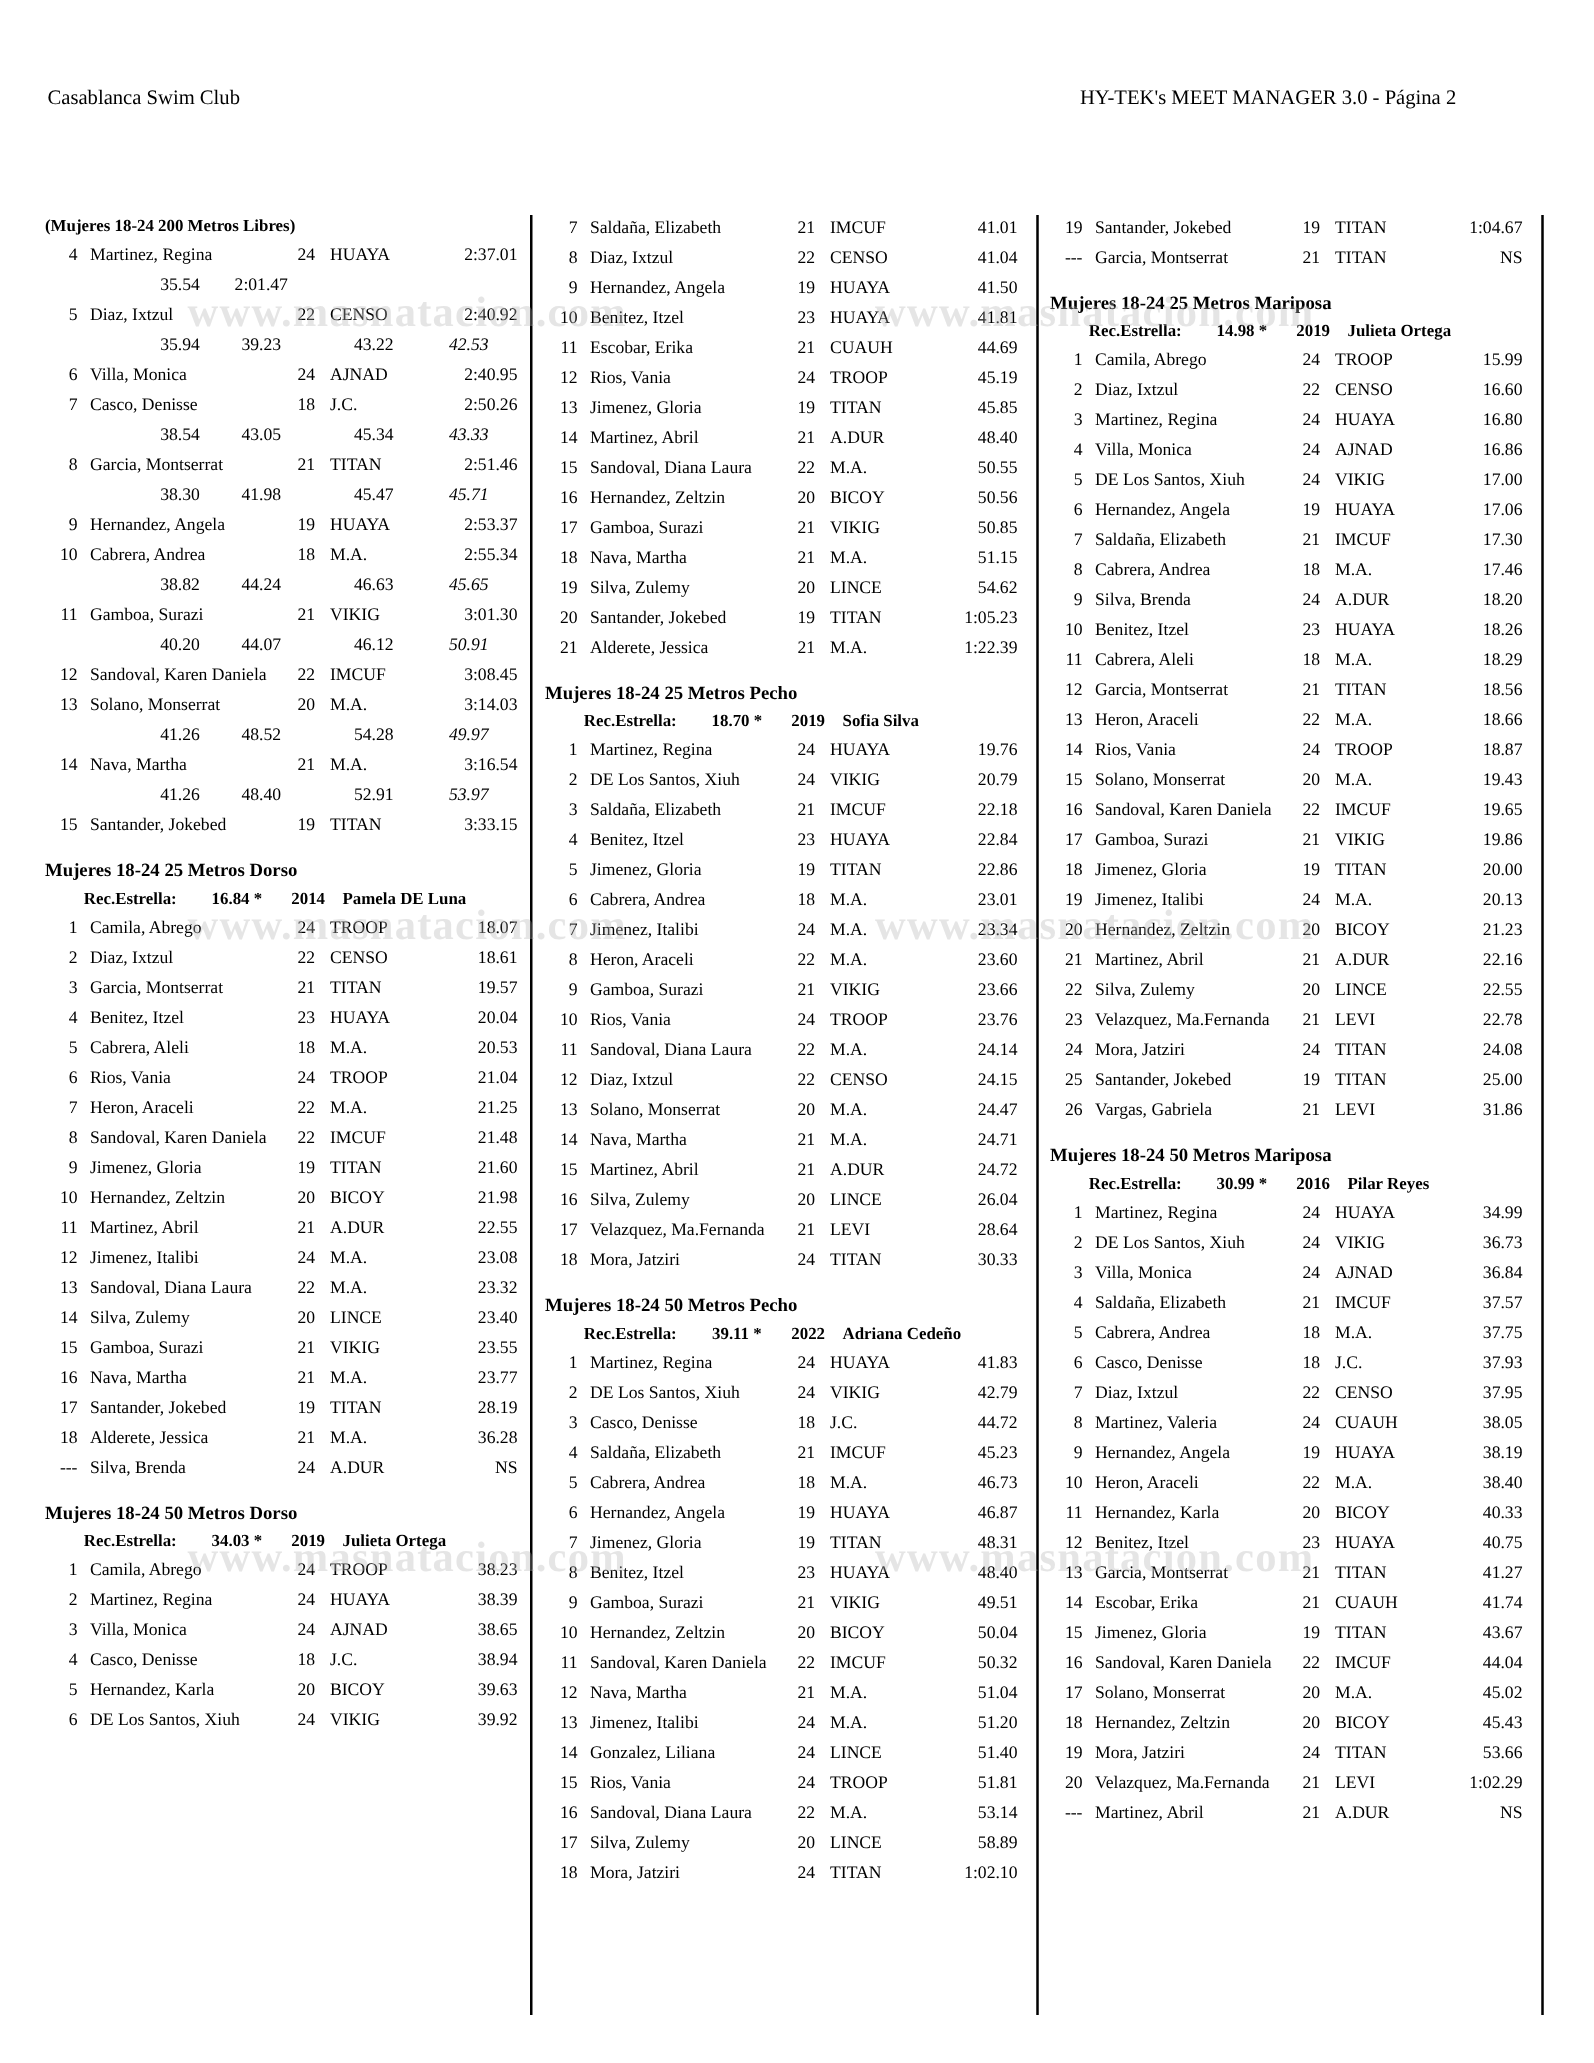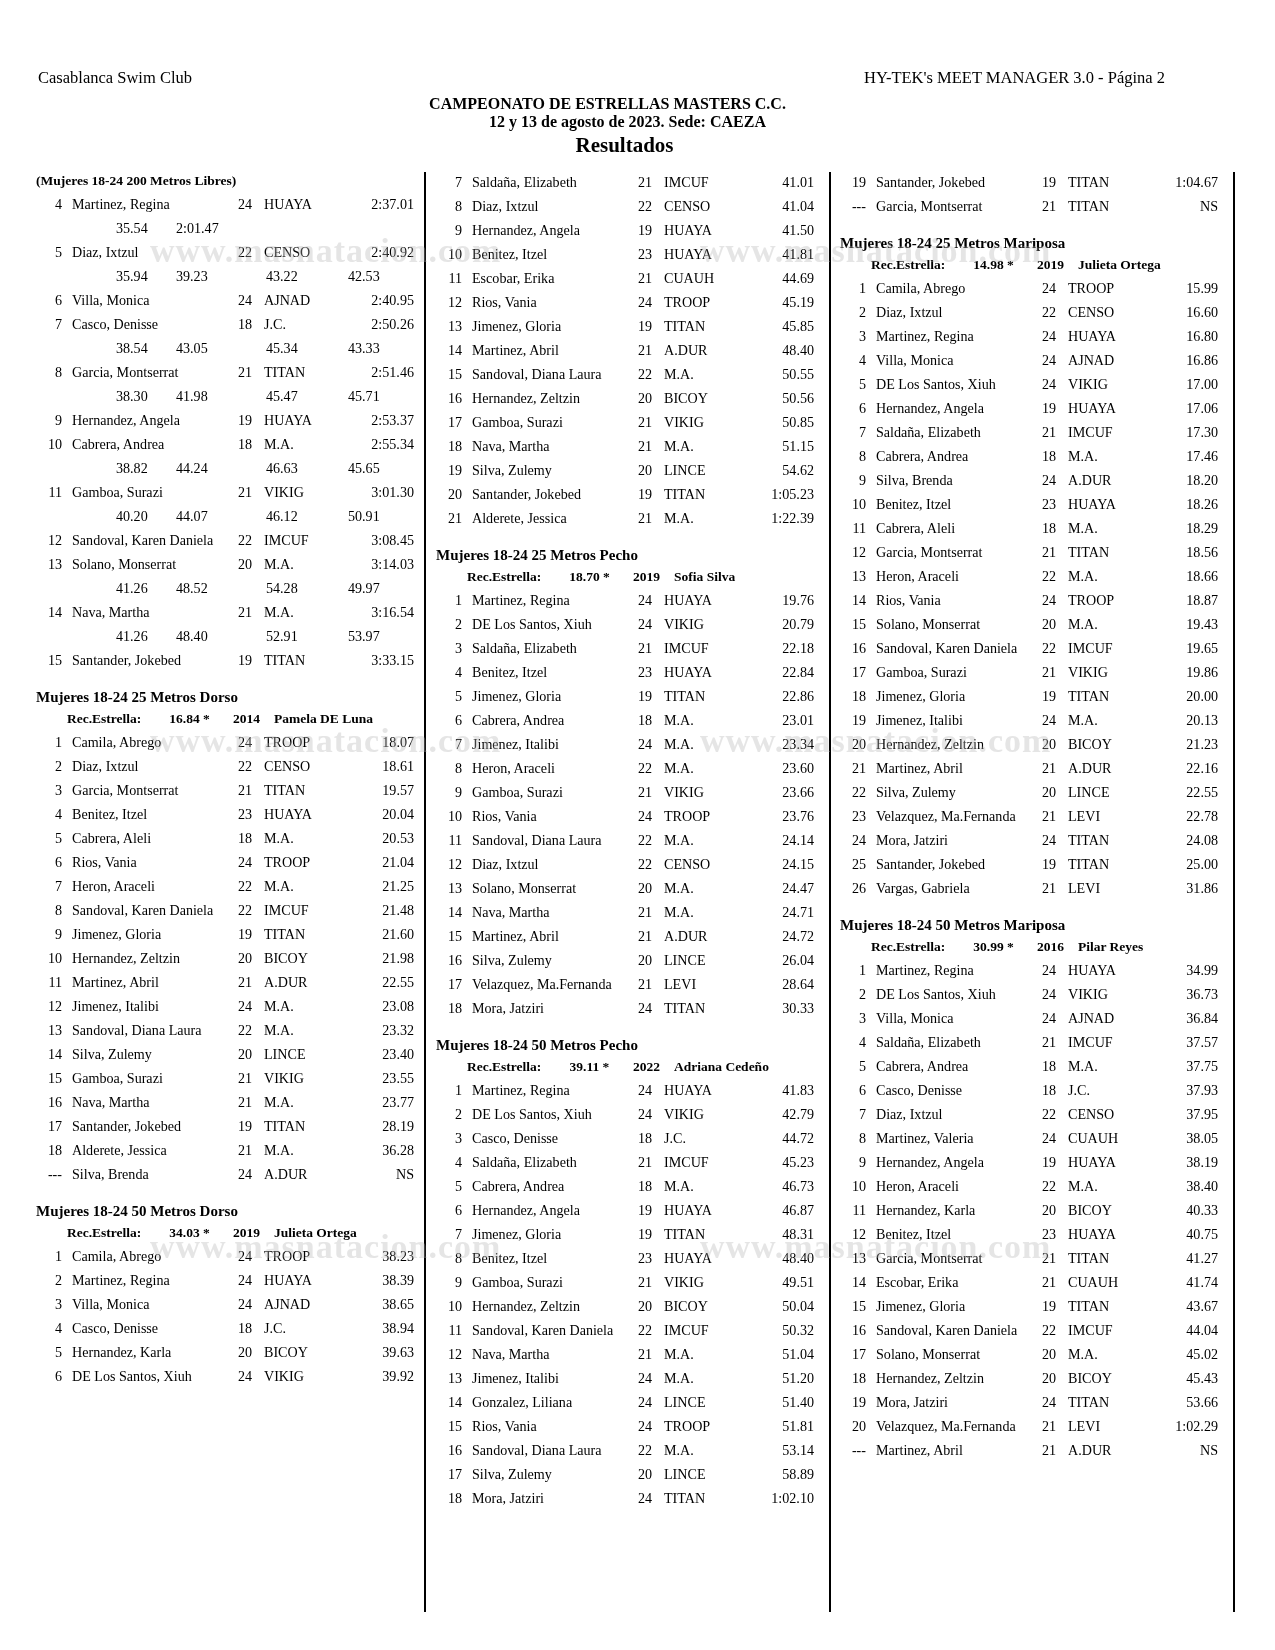--- a/index.html
+++ b/index.html
@@ -26,39 +26,34 @@
   .record .ry { position:absolute; left:197px; }
   .record .rn { position:absolute; left:238px; }
   .row { position:relative; height:24px; line-height:24px; white-space:nowrap; }
   .row span { position:absolute; }
   .row .pl { left:0; width:26px; text-align:right; }
   .row .nm { left:36px; }
   .row .ag { left:190px; width:26px; text-align:right; }
   .row .tm { left:228px; }
   .row .fn { right:0; width:80px; text-align:right; }
   .split { position:relative; height:24px; line-height:24px; }
-  .split span { position:absolute; text-align:left; }
+  .split span { position:absolute; text-align:center; }
   .split .s1 { left:80px; width:56px; }
   .split .s2 { left:140px; width:66px; }
   .split .s3 { left:230px; width:66px; }
-  .split .s4 { left:312px; width:78px; }
+  .split .s4 { left:300px; width:78px;font-style:italic; }
   .wm { position:absolute; font-family:Liberation Serif, serif; font-weight:bold; font-size:34px;
         color:rgba(180,180,180,0.35); letter-spacing:1px; white-space:nowrap; pointer-events:none; }
 </style>
 </head>
 <body>
 
 <div class="page">
   <div class="hdr-left">Casablanca Swim Club</div>
   <div class="hdr-right">HY-TEK's MEET MANAGER 3.0 - Página 2</div>
-  <div class="meet-title">
-    <span class="l1">CAMPEONATO DE ESTRELLAS MASTERS C.C.</span>
-    <span class="l2">12 y 13 de agosto de 2023. Sede: CAEZA</span>
-    <span class="l3">Resultados</span>
-  </div>
 
   <div class="vline vl1"></div>
   <div class="vline vl2"></div>
   <div class="vline vl3"></div>
 
   <div class="col col1" id="col1">
       <div class="event-title first">(Mujeres 18-24 200 Metros Libres)</div>
       <div class="row">
         <span class="pl">4</span>
         <span class="nm">Martinez, Regina</span>

